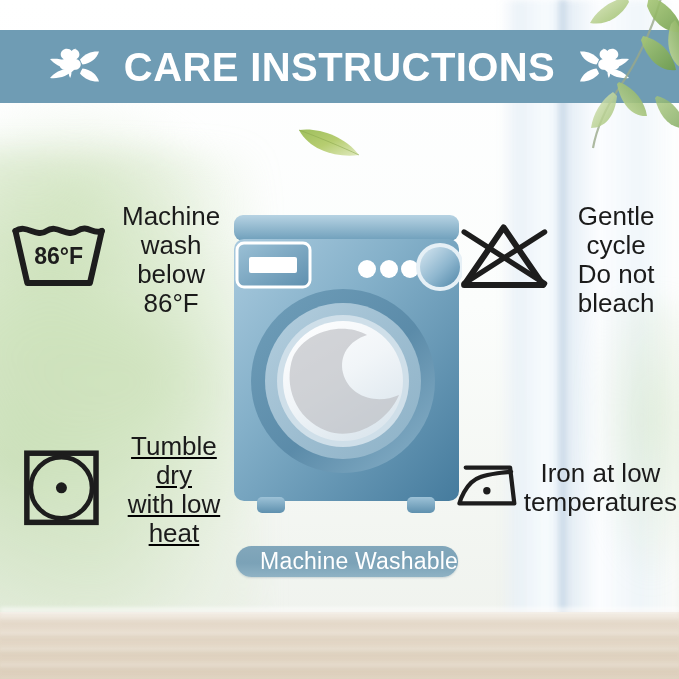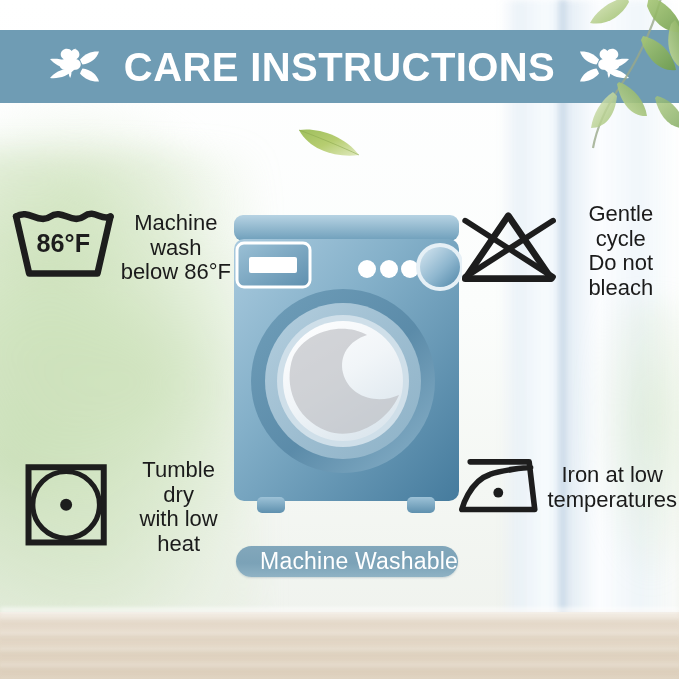--- a/index.html
+++ b/index.html
@@ -56,25 +56,25 @@
      background:#6f9cb4;display:flex;align-items:center;justify-content:center;gap:18px;}
   .banner-title{color:#ffffff;font-size:40px;font-weight:700;letter-spacing:.4px;
      white-space:nowrap;line-height:1;font-family:"Liberation Sans","DejaVu Sans",sans-serif;}
   .fleur{width:58px;height:44px;flex:0 0 auto;}
   .fleur.right{transform:scaleX(-1);}
   .foliage-over{position:absolute;right:-8px;top:-4px;width:130px;height:170px;z-index:5;}
 
   
   .care{position:absolute;display:flex;align-items:center;}
   .care .ico{display:block;}
-  .care .cap{margin-top:6px;text-align:center;color:#1b1b1b;font-size:22px;line-height:1.12;
+  .care .cap{margin-top:6px;text-align:center;color:#1b1b1b;font-size:26px;line-height:1.12;
      white-space:pre-line;}
   #care-wash{left:8px;top:196px;width:225px;}
   #care-bleach{left:452px;top:196px;width:225px;}
-  #care-dry{left:8px;top:452px;width:225px;}
+  #care-dry{left:8px;top:426px;width:225px;text-decoration:underline;}
   #care-iron{left:452px;top:436px;width:225px;}
 
   
   .washer{position:absolute;left:231px;top:209px;width:231px;height:325px;}
 
   
   .badge{position:absolute;left:236px;top:546px;width:222px;height:31px;
      border-radius:16px;background:linear-gradient(180deg,#82a7bb 0%,#7ba2b7 55%,#8fb2c4 100%);
      display:flex;align-items:center;justify-content:flex-end;
      box-shadow:0 1px 2px rgba(90,120,140,.25);}

